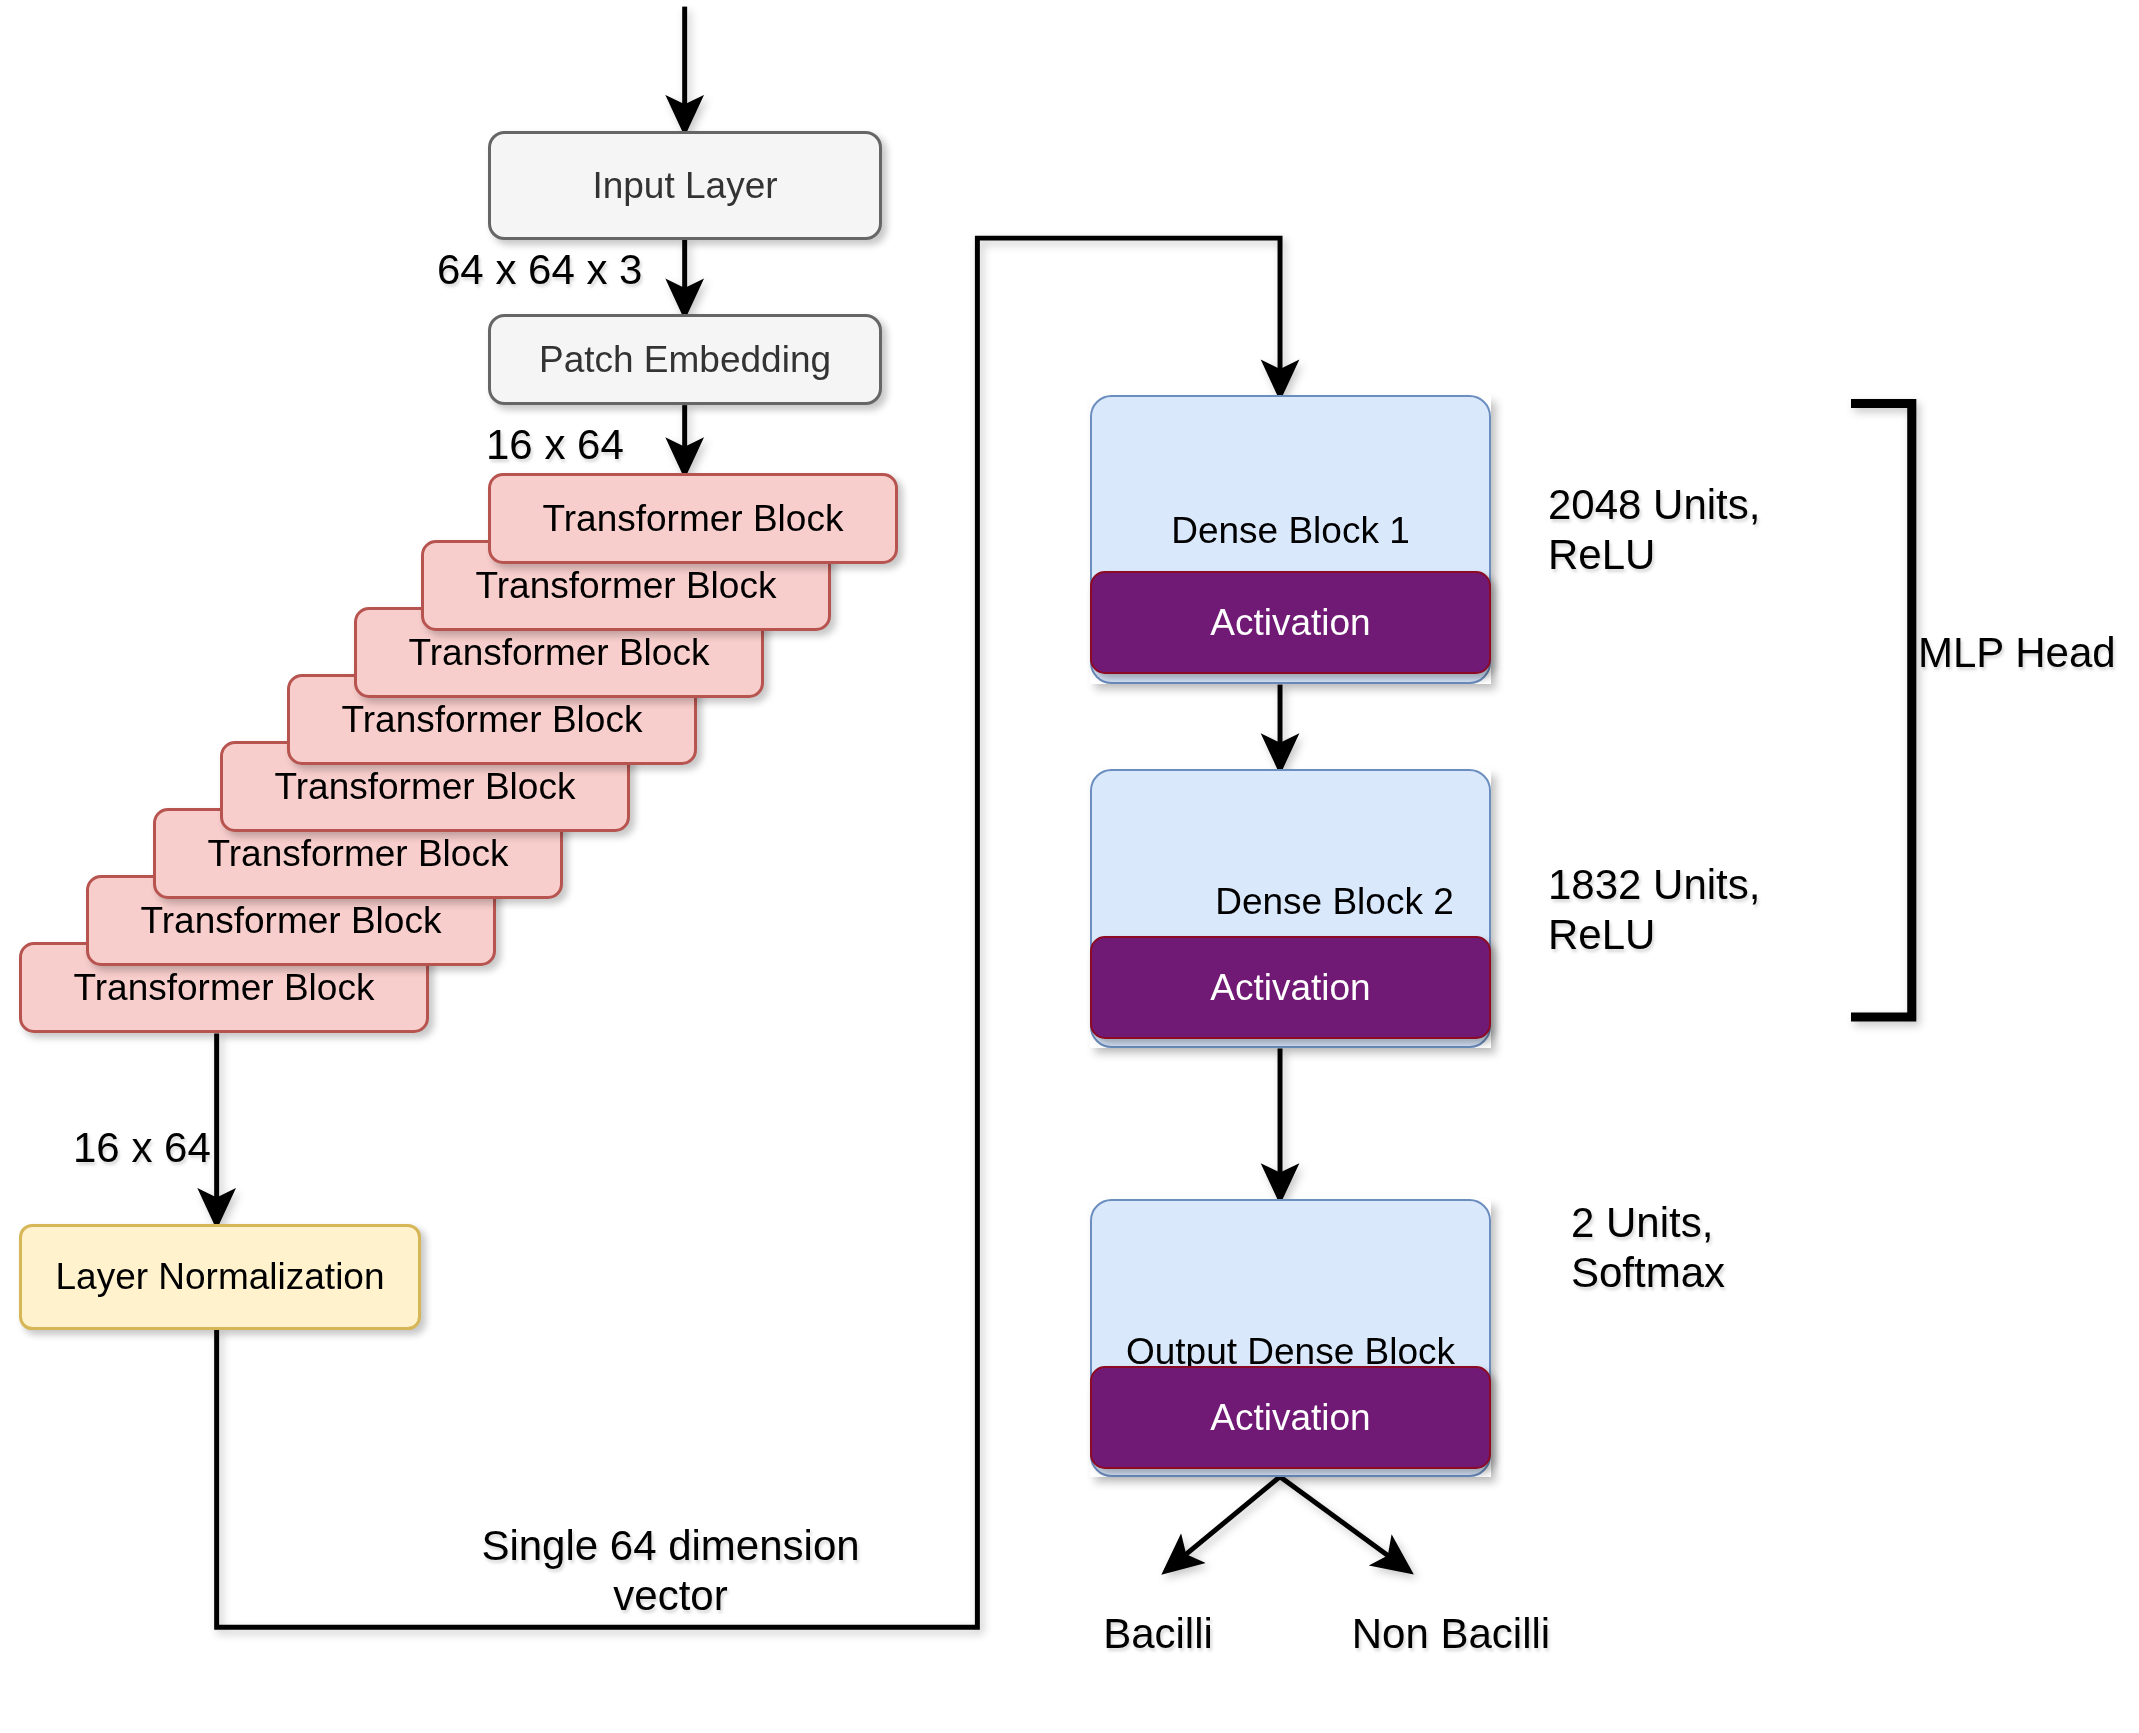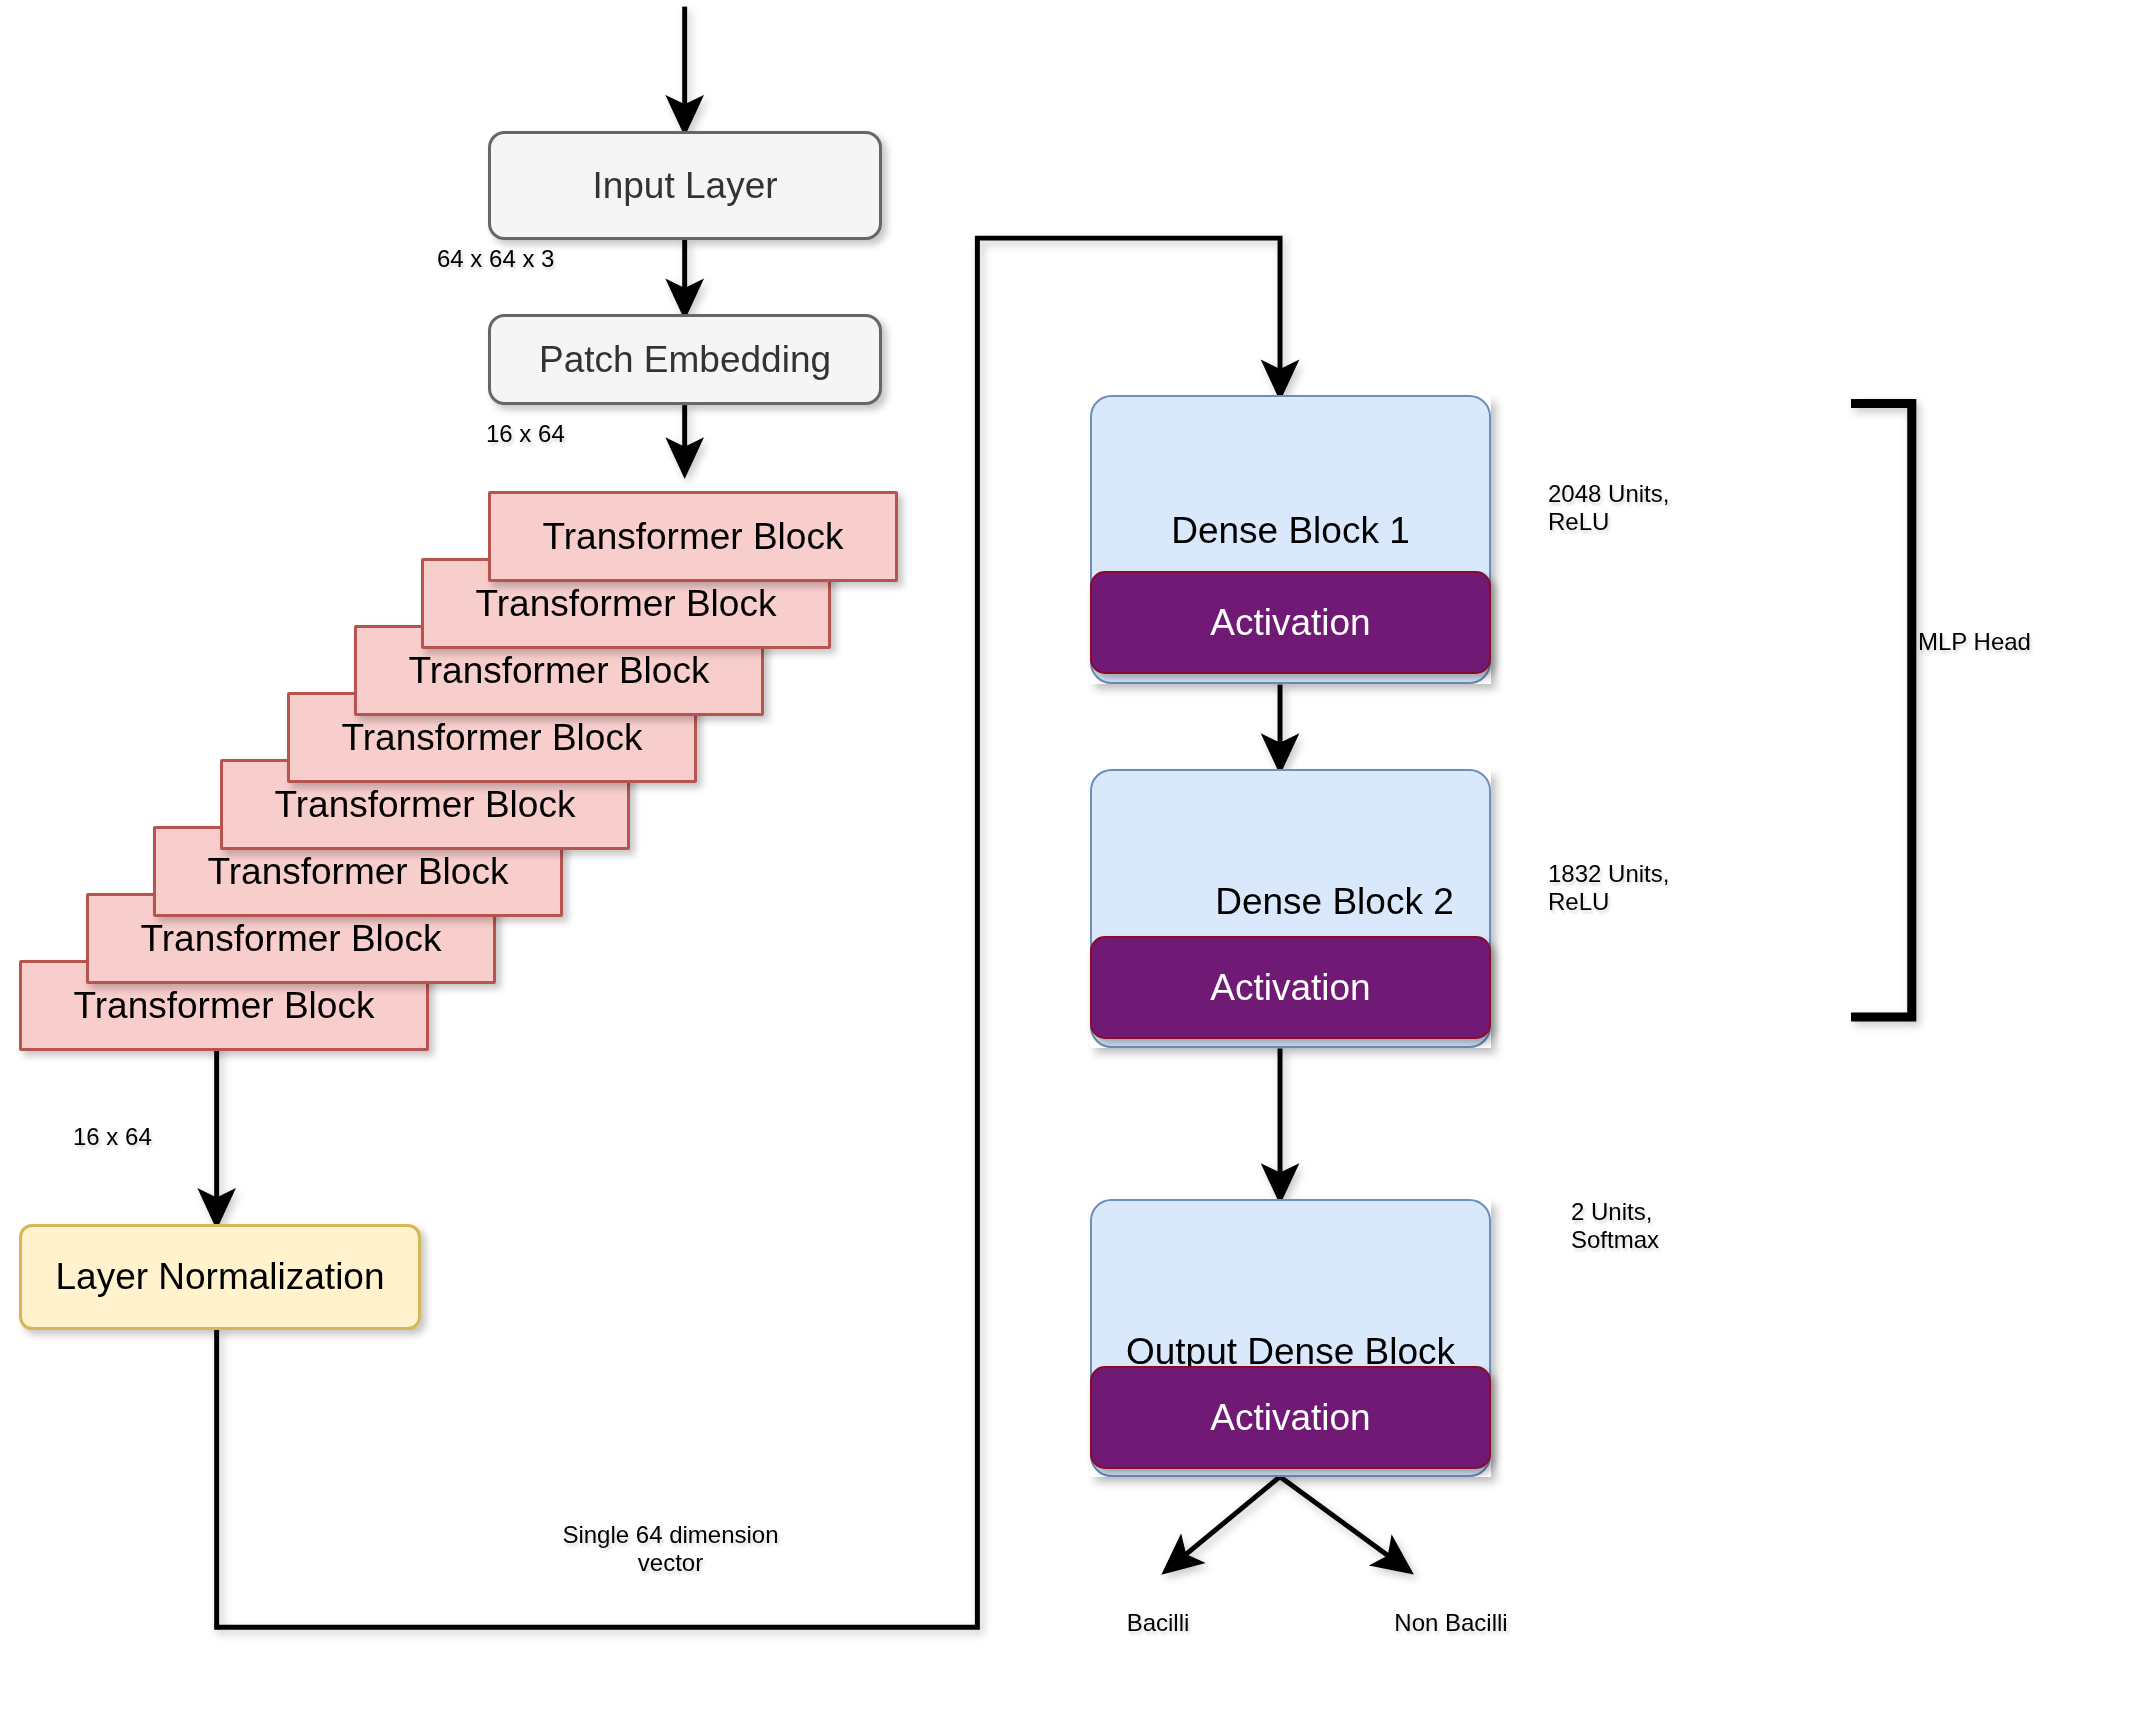--- a/index.html
+++ b/index.html
@@ -38,24 +38,23 @@
     background: #f5f5f5;
     border: 3.3px solid #666666;
     border-radius: 16.5px;
     color: #333333;
     font-size: 37px;
   }
   
   .tblock {
     background: #f8cecc;
     border: 3.3px solid #b85450;
-    border-radius: 2px;
-    color: #000000;
-    font-size: 37px;
-    margin-top: 18px;
+    border-radius: 15px;
+    color: #000000;
+    font-size: 37px;
   }
   
   .lnorm {
     background: #fff2cc;
     border: 3.3px solid #d6b656;
     border-radius: 13.2px;
     color: #000000;
     font-size: 37px;
   }
   
@@ -93,21 +92,21 @@
     font-size: 37px;
     display: flex;
     align-items: center;
     justify-content: center;
     box-shadow: 4.1px 5px 7.4px rgba(0,0,0,0.28);
   }
   
   .anno {
     position: absolute;
     color: #000000;
-    font-size: 24px;
+    font-size: 42px;
     line-height: 1.18;
     white-space: pre-line;
     text-shadow: 1.7px 2.5px 3.3px rgba(0,0,0,0.16);
   }
   .anno.center { text-align: center; }
   .anno.left { text-align: left; }
 </style>
 </head>
 <body>
 

